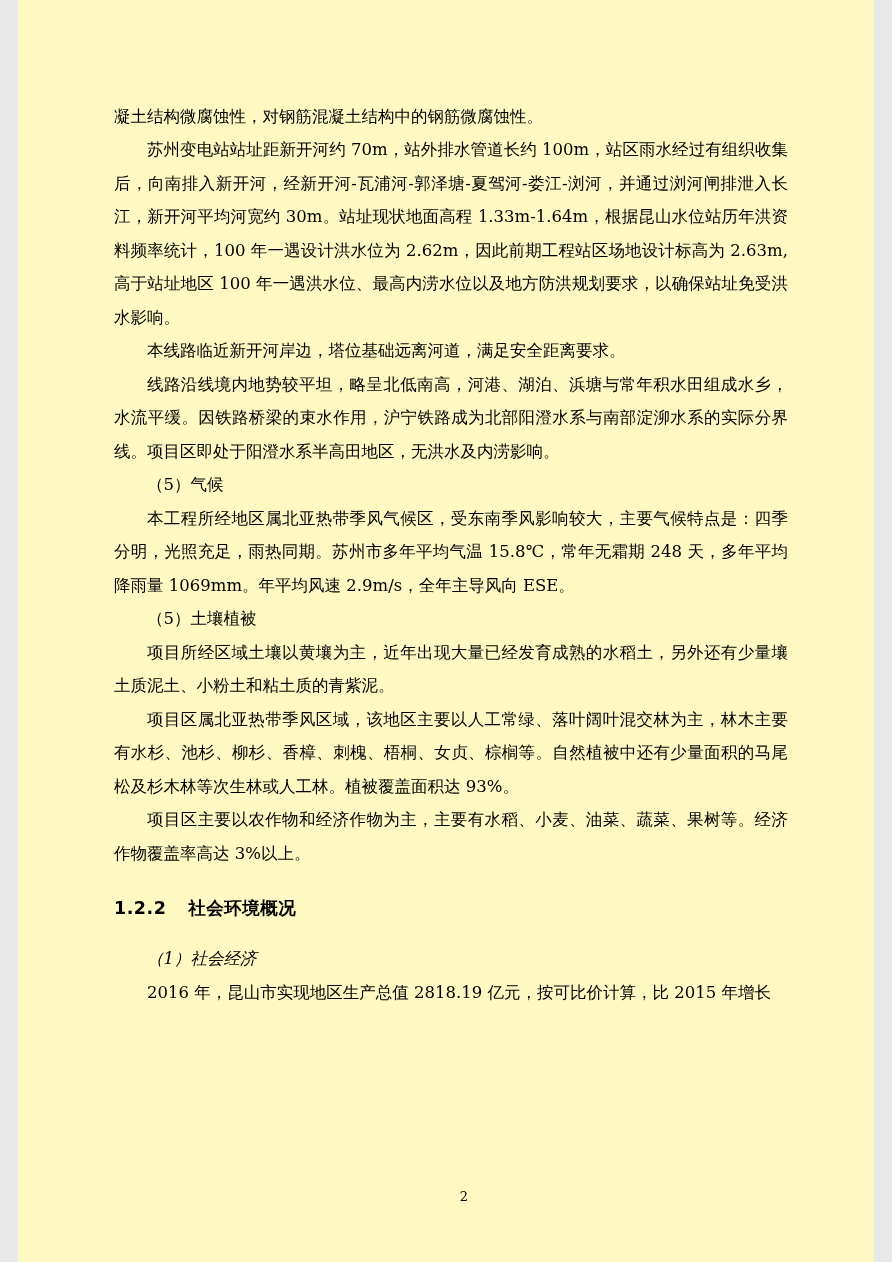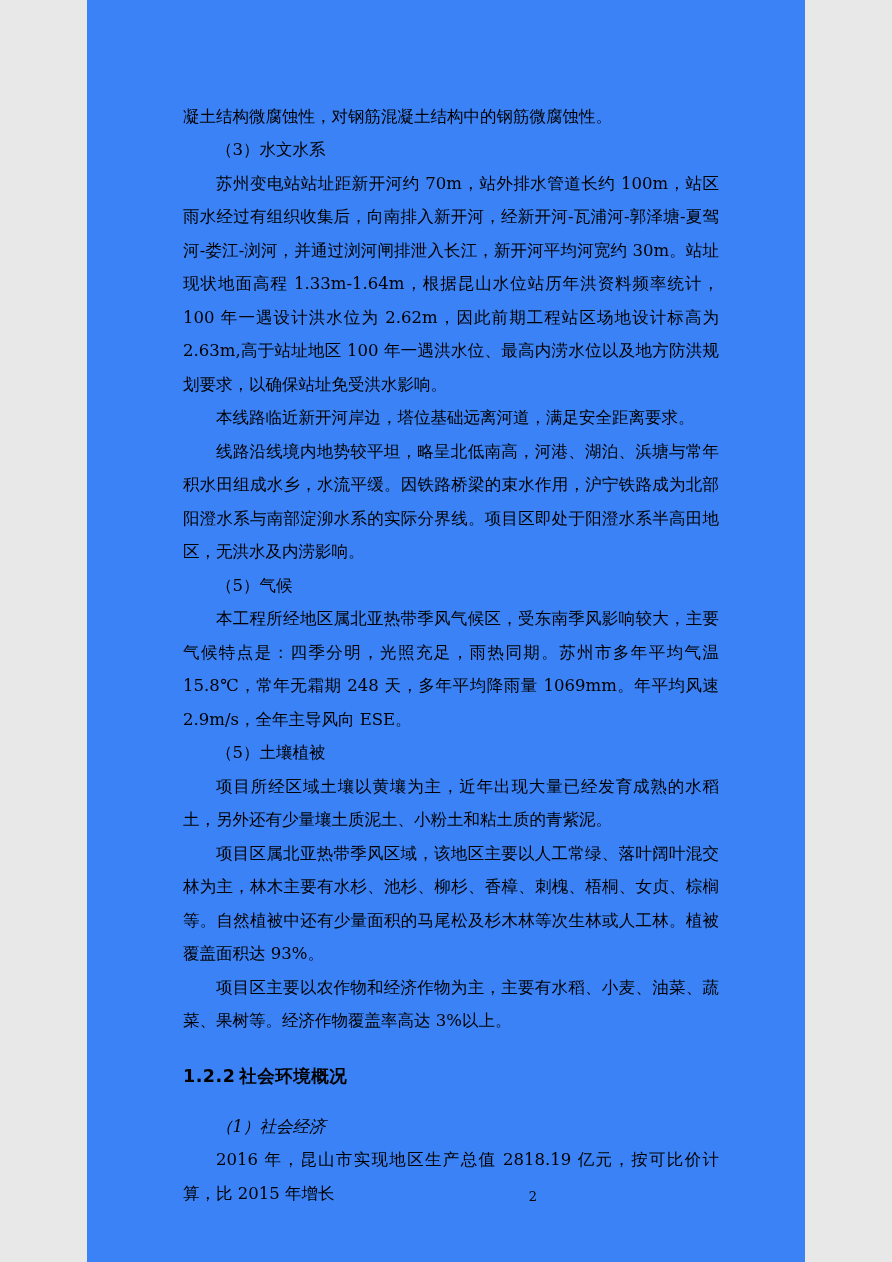--- a/index.html
+++ b/index.html
@@ -1,23 +1,23 @@
 <!DOCTYPE html>
 <html><head>
 <meta charset="utf-8">
 <style>
   html, body {
     margin: 0;
     padding: 0;
     background: #e8e8e8;
   }
   .page {
-    width: 718px;
+    width: 856px;
     height: 1262px;
-    background: #3b82f6;
+    background: #fef9c3;
     margin: 0 auto;
     position: relative;
     box-sizing: border-box;
     padding: 100px 86px 17px 96px;
     font-family: "DejaVu Serif", "Liberation Serif", serif;
     color: #000000;
   }
   .body-text {
     font-size: 16.5px;
     line-height: 2.03;
@@ -33,21 +33,21 @@
   }
   .heading {
     font-family: "DejaVu Sans", "Liberation Sans", sans-serif;
     font-size: 17.5px;
     font-weight: bold;
     margin-top: 26px;
     margin-bottom: 22px;
     letter-spacing: 0.5px;
   }
   .heading .num {
-    margin-right: 4px;
+    margin-right: 22px;
   }
   .gap-before {
     margin-top: 2px;
     font-style: italic;
   }
   .page-number {
     position: absolute;
     bottom: 58px;
     left: 0;
     width: 892px;
@@ -58,21 +58,20 @@
 </style>
 </head>
 <body>
 
 <div class="page">
 
   <div class="body-text">
 
     <p>凝土结构微腐蚀性，对钢筋混凝土结构中的钢筋微腐蚀性。</p>
 
-    <p class="indent">（3）水文水系</p>
 
 
     <p class="indent">苏州变电站站址距新开河约 70m，站外排水管道长约 100m，站区雨水经过有组织收集后，向南排入新开河，经新开河-瓦浦河-郭泽塘-夏驾河-娄江-浏河，并通过浏河闸排泄入长江，新开河平均河宽约 30m。站址现状地面高程 1.33m-1.64m，根据昆山水位站历年洪资料频率统计，100 年一遇设计洪水位为 2.62m，因此前期工程站区场地设计标高为 2.63m,高于站址地区 100 年一遇洪水位、最高内涝水位以及地方防洪规划要求，以确保站址免受洪水影响。</p>
 
     <p class="indent">本线路临近新开河岸边，塔位基础远离河道，满足安全距离要求。</p>
 
     <p class="indent">线路沿线境内地势较平坦，略呈北低南高，河港、湖泊、浜塘与常年积水田组成水乡，水流平缓。因铁路桥梁的束水作用，沪宁铁路成为北部阳澄水系与南部淀泖水系的实际分界线。项目区即处于阳澄水系半高田地区，无洪水及内涝影响。</p>
 
     <p class="indent">（5）气候</p>
 

